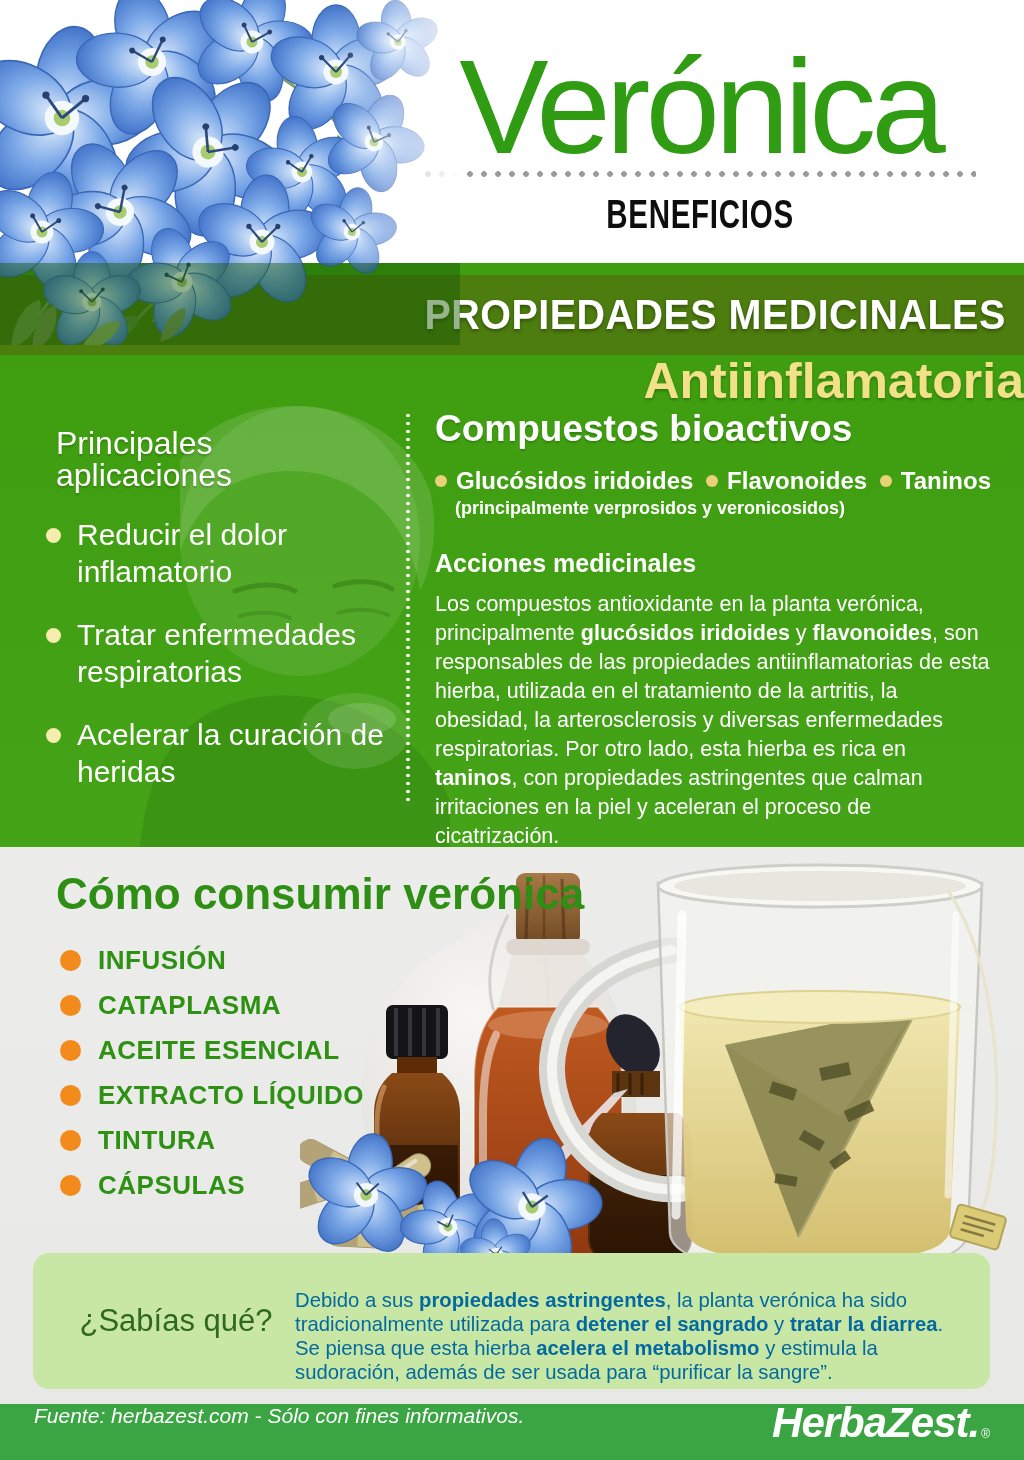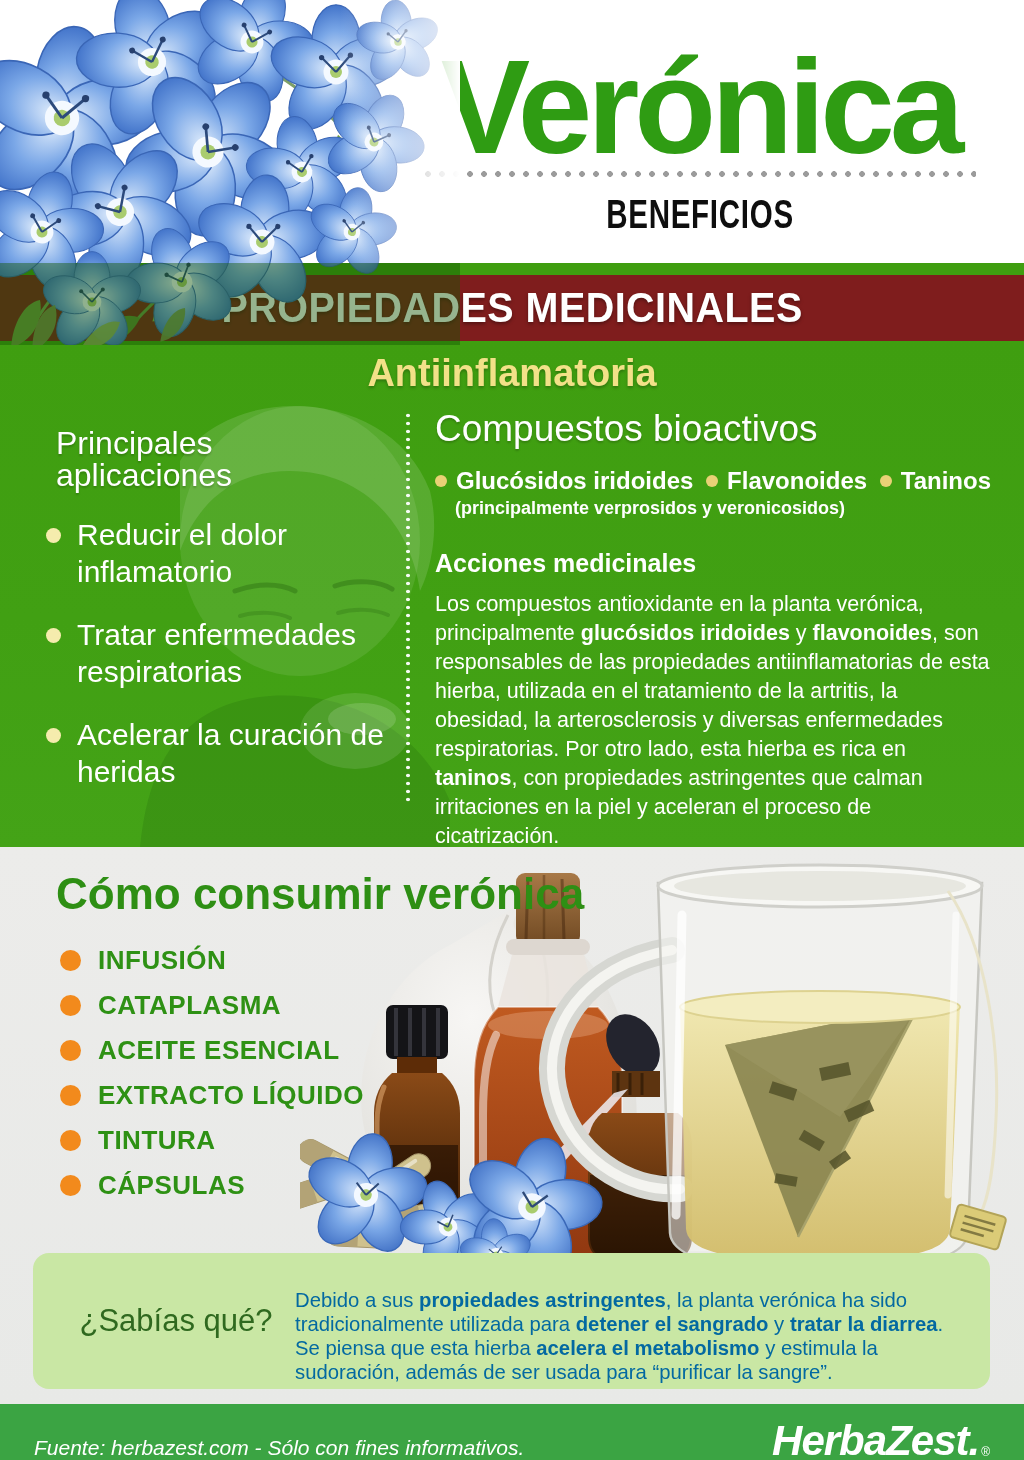--- a/index.html
+++ b/index.html
@@ -5,63 +5,63 @@
   html,body{margin:0;padding:0;background:#777;}
   .page{
     position:relative;width:1024px;height:1460px;margin:0 auto;overflow:hidden;
     background:#fff;font-family:"Liberation Sans","DejaVu Sans",sans-serif;
   }
   
   .header{position:absolute;left:0;top:0;width:1024px;height:263px;background:#fff;}
   .flowers-svg{position:absolute;left:0;top:0;width:460px;height:345px;z-index:4;}
   .title-wrap{position:absolute;left:390px;top:0;width:620px;height:263px;z-index:2;text-align:center;}
   .title{
-    position:absolute;left:0;top:40px;width:100%;font-size:134px;font-weight:bold;
+    position:absolute;left:0;top:40px;width:100%;font-size:134px;font-weight:normal;
     color:#2f9c13;letter-spacing:-5px;line-height:1;white-space:nowrap;
   }
   .dotted-sep{
     position:absolute;left:34px;top:170px;width:552px;height:8px;
     background:radial-gradient(circle at 4px 4px,#9b9b9b 2.6px,rgba(0,0,0,0) 3.1px);
     background-size:14px 8px;background-repeat:repeat-x;
   }
   .subtitle{
     position:absolute;left:0;top:194px;width:100%;font-size:41px;font-weight:bold;color:#0e0e0e;
     transform:scaleX(0.72);letter-spacing:1px;line-height:1;
   }
   
   .strip-bright{position:absolute;left:0;top:263px;width:1024px;height:12px;background:#3f9e10;z-index:1;}
   .band-dark{
-    position:absolute;left:0;top:275px;width:1024px;height:66px;background:#7f1d1d;z-index:1;
-    display:flex;align-items:center;justify-content:center;
+    position:absolute;left:0;top:275px;width:1024px;height:80px;background:#4d7c0f;z-index:1;
+    display:flex;align-items:center;justify-content:flex-end;
   }
   .band-dark h1{
     margin:0;font-size:42px;font-weight:bold;color:#fff;letter-spacing:.5px;
     text-shadow:0 2px 4px rgba(0,0,0,.35);transform:scaleX(.94);
   }
   
   .main-panel{position:absolute;left:0;top:341px;width:1024px;height:506px;
     background:linear-gradient(180deg,#3f9e10 0%,#41a013 55%,#44a317 100%);overflow:hidden;}
   .woman-svg{position:absolute;left:140px;top:60px;width:310px;height:446px;opacity:.9;}
   .antiinflamatoria{
-    position:absolute;left:0;top:11px;width:100%;text-align:center;font-size:38px;font-weight:bold;
+    position:absolute;left:0;top:11px;width:100%;text-align:right;font-size:50px;font-weight:bold;
     color:#f2e188;text-shadow:0 2px 3px rgba(0,0,0,.25);
   }
   .col-left{position:absolute;left:40px;top:70px;width:352px;color:#fff;}
   .col-left h2{margin:16px;font-size:32px;line-height:1.0;font-weight:normal;text-shadow:0 2px 2px rgba(0,0,0,.18);}
   .apps-list{list-style:none;margin:26px 0 0 0;padding:0;}
   .apps-list li{display:flex;margin-bottom:27px;}
   .apps-list .dot{flex:0 0 15px;width:15px;height:15px;border-radius:50%;background:#f5ecad;margin:11px 16px 0 6px;}
   .apps-list .txt{font-size:30px;line-height:1.22;}
   .v-divider{
     position:absolute;left:406px;top:72px;width:4px;height:392px;
     background:radial-gradient(circle at 2px 2.5px,rgba(255,255,255,.95) 1.6px,rgba(0,0,0,0) 2.1px);
     background-size:4px 8px;background-repeat:repeat-y;
   }
   .col-right{position:absolute;left:435px;top:67px;width:556px;color:#fff;}
-  .col-right h2{margin:0;font-size:37px;font-weight:normal;text-shadow:0 2px 2px rgba(0,0,0,.18);}
+  .col-right h2{margin:0;font-size:37px;font-weight:bold;text-shadow:0 2px 2px rgba(0,0,0,.18);}
   .compounds-row{display:flex;justify-content:space-between;margin-top:17px;}
   .compound{display:flex;align-items:center;}
   .compound .dot{width:12px;height:12px;border-radius:50%;background:#e9d176;margin-right:9px;}
   .compound .txt{font-size:24px;font-weight:bold;font-weight:600;}
   .compound-note{margin:3px 0 0 20px;font-size:18px;font-weight:bold;}
   .actions-h{margin:30px 0 12px 0;font-size:25px;font-weight:bold;}
   .actions-p{margin:7px 0 0 0;font-size:21.5px;line-height:29px;}
   .actions-p b{font-weight:bold;}
   
   .consume{position:absolute;left:0;top:847px;width:1024px;height:557px;
@@ -73,21 +73,21 @@
   .consume-list .dot{width:21px;height:21px;border-radius:50%;background:#f28a1c;margin-right:17px;}
   .consume-list .txt{font-size:26px;font-weight:bold;color:#2e9114;letter-spacing:.5px;}
   
   .know-box{position:absolute;left:33px;top:406px;width:957px;height:136px;background:#c9e7a4;border-radius:16px;z-index:5;}
   .know-label{position:absolute;left:18px;top:0;width:250px;height:136px;display:flex;align-items:center;justify-content:center;
     font-size:31px;font-weight:normal;color:#2f691f;}
   .know-p{position:absolute;left:262px;right:26px;top:15px;font-size:20.3px;line-height:24px;color:#0369a1;}
   .know-p b{font-weight:bold;}
   
   .footer{position:absolute;left:0;top:1404px;width:1024px;height:56px;background:#3ba443;
-    display:flex;align-items:flex-end;justify-content:space-between;padding:0 34px;box-sizing:border-box;}
+    display:flex;align-items:flex-start;justify-content:space-between;padding:0 34px;box-sizing:border-box;}
   .source{font-size:21px;font-style:italic;color:#fff;}
   .brand{display:flex;align-items:flex-end;color:#fff;}
   .brand .name{font-size:42px;font-weight:bold;font-style:italic;letter-spacing:-1px;line-height:.9;}
   .brand .reg{font-size:12px;margin:0 0 1px 2px;}
 </style>
 </head>
 <body>
 
 <div class="page">
 

